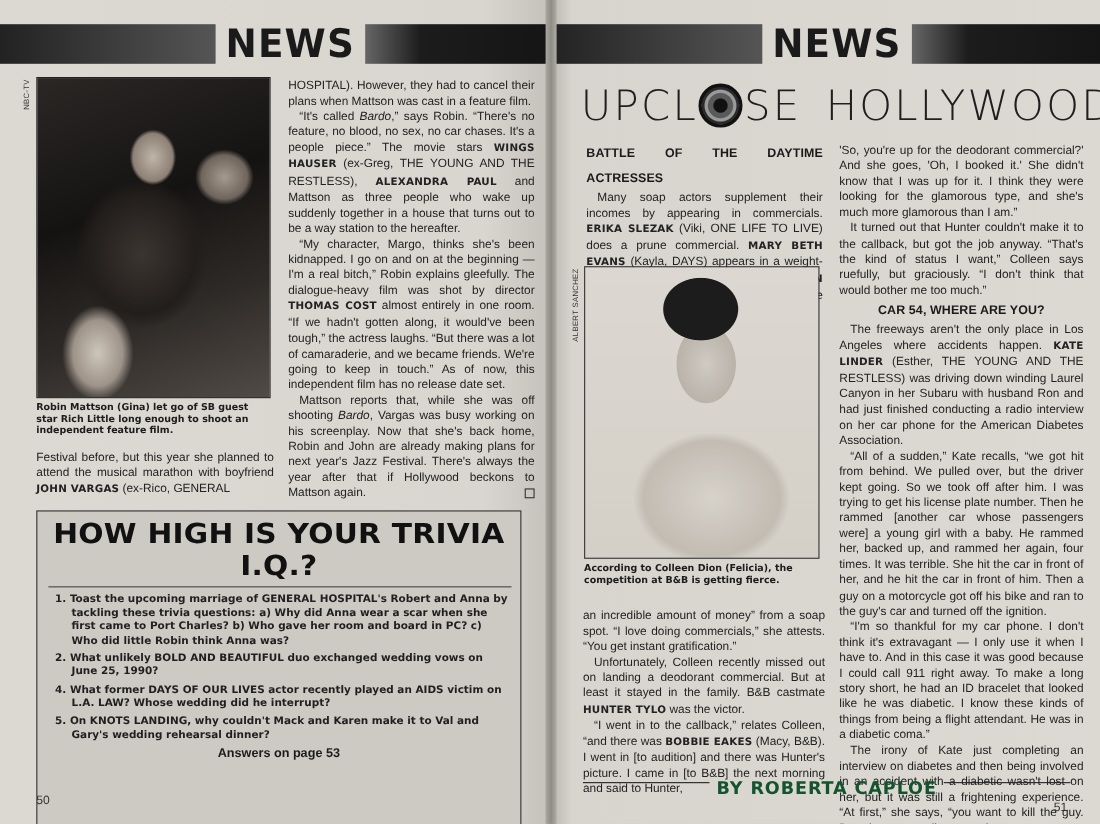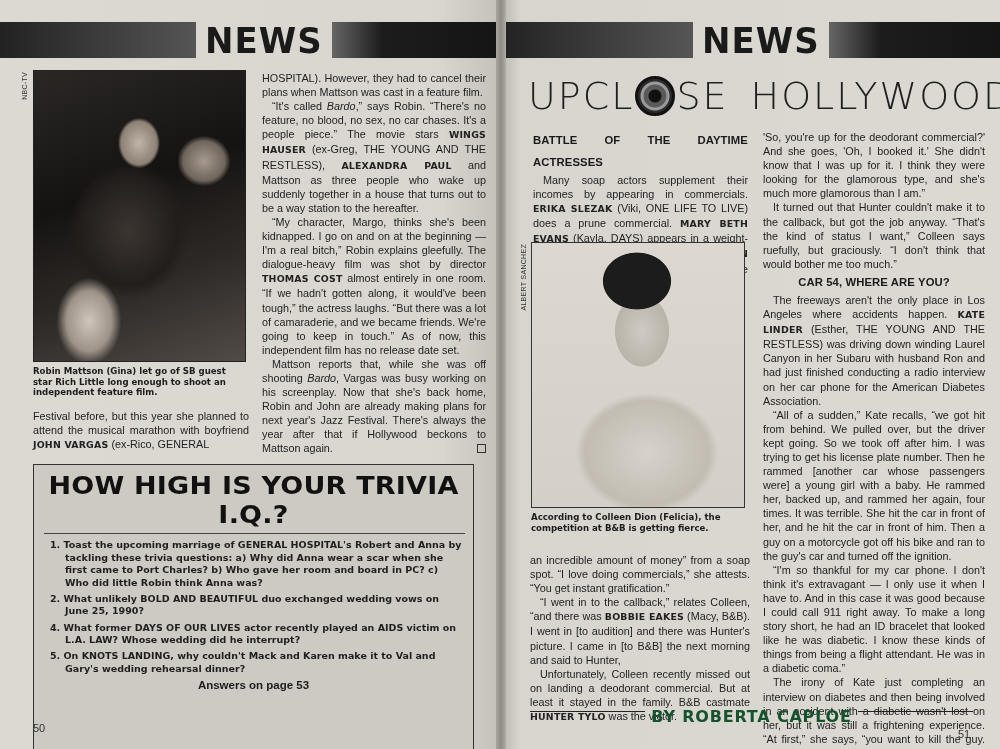--- a/index.html
+++ b/index.html
@@ -132,22 +132,22 @@
   <div class="subhead">BATTLE OF THE DAYTIME ACTRESSES</div>
   <p><span>Many soap actors supplement their incomes by appearing in commercials. </span><b>ERIKA SLEZAK</b><span> (Viki, ONE LIFE TO LIVE) does a prune commercial. </span><b>MARY BETH EVANS</b><span> (Kayla, DAYS) appears in a weight-loss product ad. And </span><b>COLLEEN DION</b><span> (Felicia, BOLD AND BEAUTIFUL) says she “made</span></p>
 </div>
 
 <div class="photo-credit-right">ALBERT SANCHEZ</div>
 <div class="photo-right"></div>
 <div class="caption caption-right">According to Colleen Dion (Felicia), the competition at B&amp;B is getting fierce.</div>
 
 <div class="body-text right-col1b">
   <p class="noindent">an incredible amount of money” from a soap spot. “I love doing commercials,” she attests. “You get instant gratification.”</p>
+  <p><span>Unfortunately, Colleen recently missed out on landing a deodorant commercial. But at least it stayed in the family. B&amp;B castmate </span><b>HUNTER TYLO</b><span> was the victor.</span></p>
   <p><span>“I went in to the callback,” relates Colleen, “and there was </span><b>BOBBIE EAKES</b><span> (Macy, B&amp;B). I went in [to audition] and there was Hunter's picture. I came in [to B&amp;B] the next morning and said to Hunter,</span></p>
-  <p><span>Unfortunately, Colleen recently missed out on landing a deodorant commercial. But at least it stayed in the family. B&amp;B castmate </span><b>HUNTER TYLO</b><span> was the victor.</span></p>
 </div>
 
 <div class="body-text right-col2">
   <p class="noindent">'So, you're up for the deodorant commercial?' And she goes, 'Oh, I booked it.' She didn't know that I was up for it. I think they were looking for the glamorous type, and she's much more glamorous than I am.”</p>
   <p>It turned out that Hunter couldn't make it to the callback, but got the job anyway. “That's the kind of status I want,” Colleen says ruefully, but graciously. “I don't think that would bother me too much.”</p>
   <div class="subhead center">CAR 54, WHERE ARE YOU?</div>
   <p><span>The freeways aren't the only place in Los Angeles where accidents happen. </span><b>KATE LINDER</b><span> (Esther, THE YOUNG AND THE RESTLESS) was driving down winding Laurel Canyon in her Subaru with husband Ron and had just finished conducting a radio interview on her car phone for the American Diabetes Association.</span></p>
   <p>“All of a sudden,” Kate recalls, “we got hit from behind. We pulled over, but the driver kept going. So we took off after him. I was trying to get his license plate number. Then he rammed [another car whose passengers were] a young girl with a baby. He rammed her, backed up, and rammed her again, four times. It was terrible. She hit the car in front of her, and he hit the car in front of him. Then a guy on a motorcycle got off his bike and ran to the guy's car and turned off the ignition.</p>
   <p>“I'm so thankful for my car phone. I don't think it's extravagant — I only use it when I have to. And in this case it was good because I could call 911 right away. To make a long story short, he had an ID bracelet that looked like he was diabetic. I know these kinds of things from being a flight attendant. He was in a diabetic coma.”</p>
   <p>The irony of Kate just completing an interview on diabetes and then being involved in an accident with a diabetic wasn't lost on her, but it was still a frightening experience. “At first,” she says, “you want to kill the guy. But when you realize, gee, the</p>

